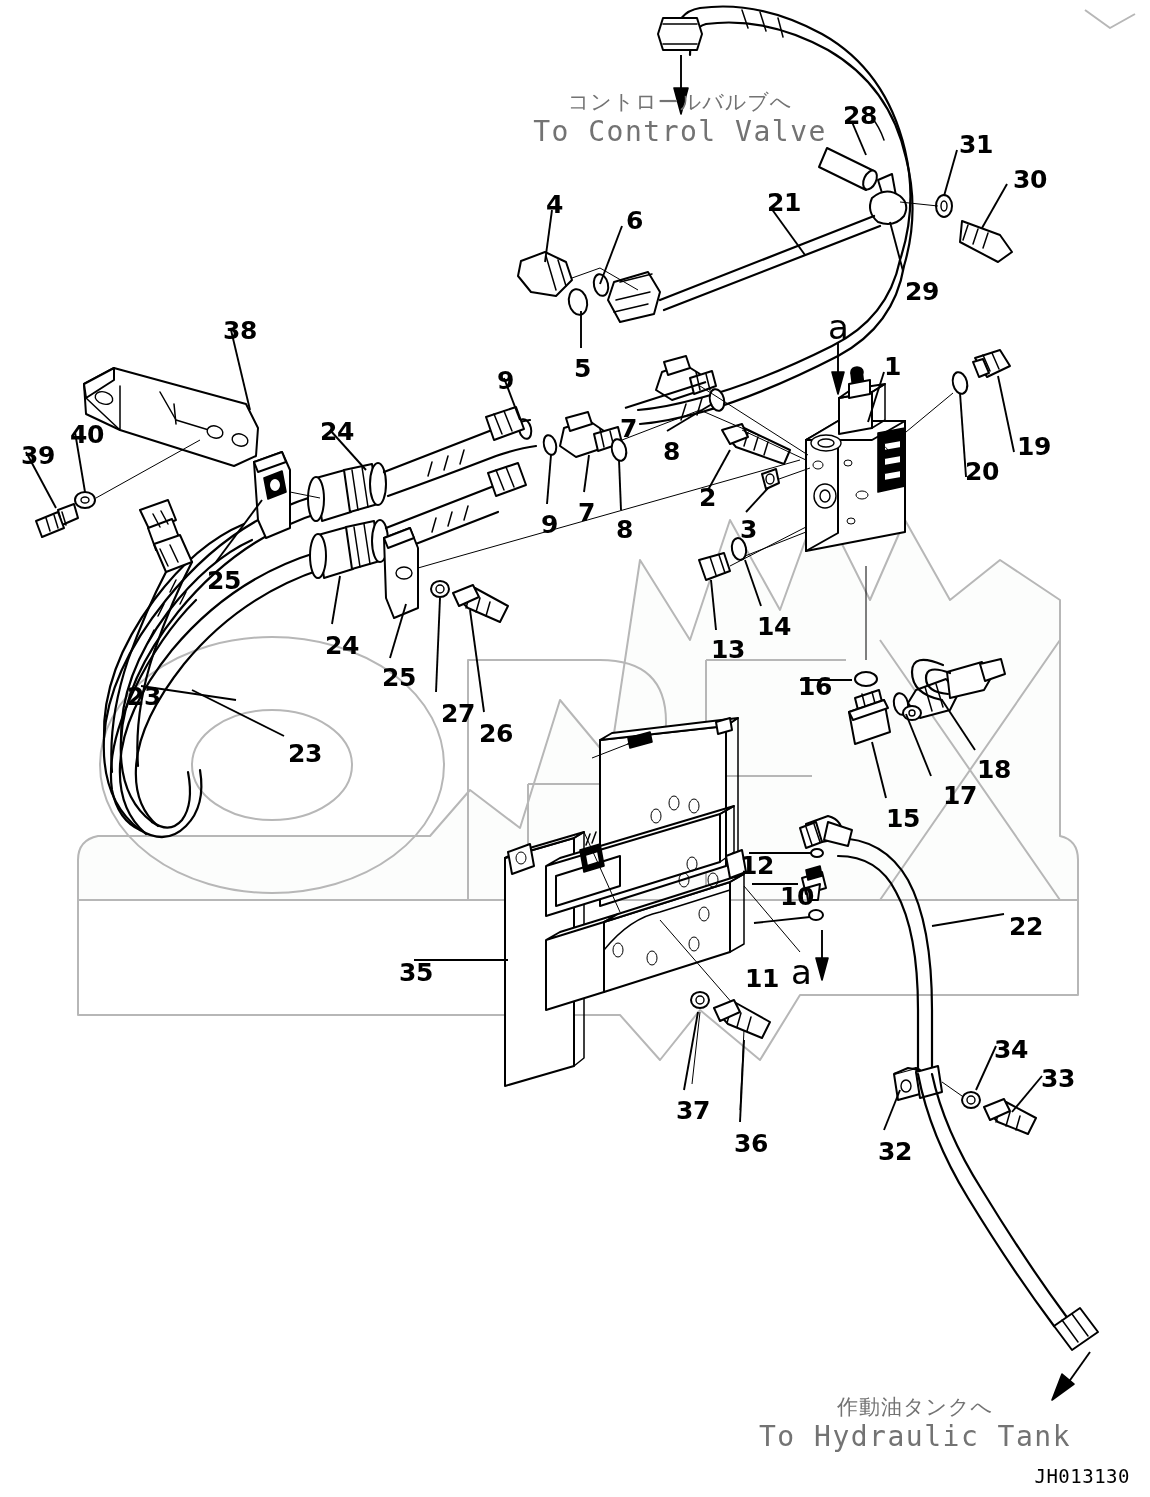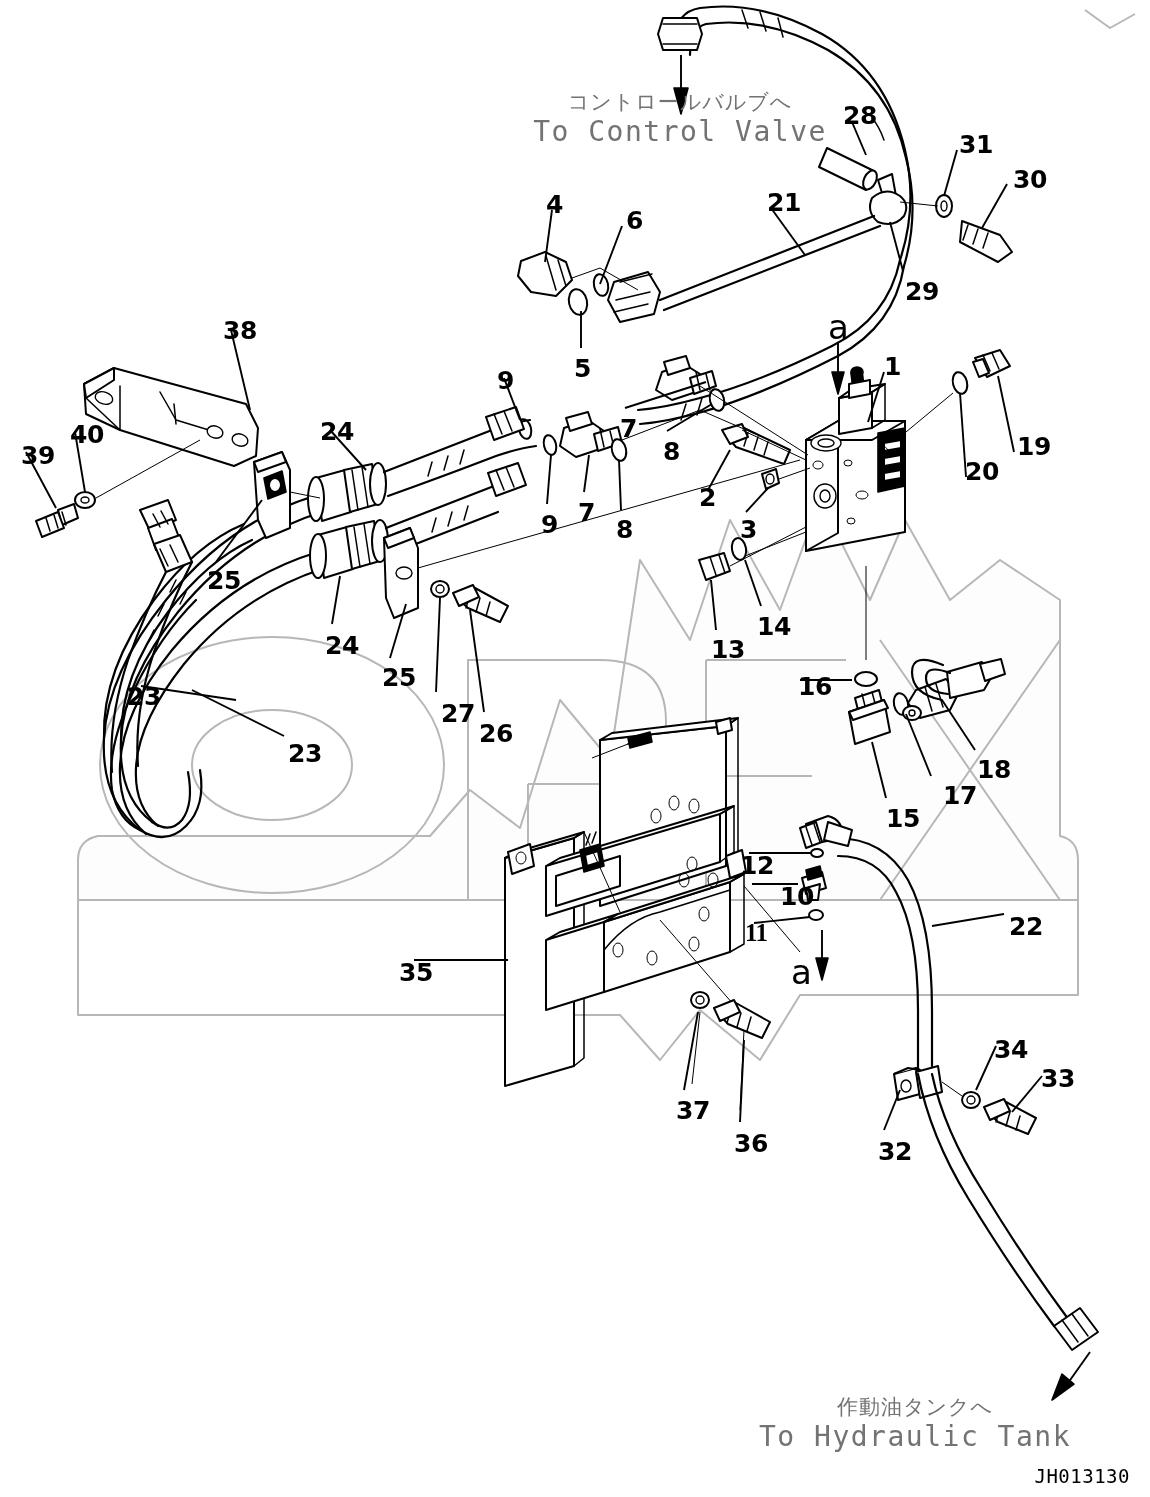--- a/index.html
+++ b/index.html
@@ -509,21 +509,21 @@
       <div class="cal" style="left: 546px; top: 192px;">4</div>
       <div class="cal" style="left: 574px; top: 356px;">5</div>
       <div class="cal" style="left: 626px; top: 208px;">6</div>
       <div class="cal" style="left: 620px; top: 416px;">7</div>
       <div class="cal" style="left: 578px; top: 500px;">7</div>
       <div class="cal" style="left: 663px; top: 439px;">8</div>
       <div class="cal" style="left: 616px; top: 517px;">8</div>
       <div class="cal" style="left: 497px; top: 368px;">9</div>
       <div class="cal" style="left: 541px; top: 512px;">9</div>
       <div class="cal" style="left: 744px; top: 884px; margin-left: 36px;">10</div>
-      <div class="cal" style="left: 745px; top: 920px; font-family: Liberation Serif, serif;">11</div>
+      <div class="cal" style="left: 745px; top: 966px;">11</div>
       <div class="cal" style="left: 740px; top: 853px;">12</div>
       <div class="cal" style="left: 711px; top: 637px;">13</div>
       <div class="cal" style="left: 757px; top: 614px;">14</div>
       <div class="cal" style="left: 886px; top: 806px;">15</div>
       <div class="cal" style="left: 798px; top: 674px;">16</div>
       <div class="cal" style="left: 932px; top: 783px; margin-left: 11px;">17</div>
       <div class="cal" style="left: 977px; top: 757px;">18</div>
       <div class="cal" style="left: 1017px; top: 434px;">19</div>
       <div class="cal" style="left: 965px; top: 459px;">20</div>
       <div class="cal" style="left: 767px; top: 190px;">21</div>

